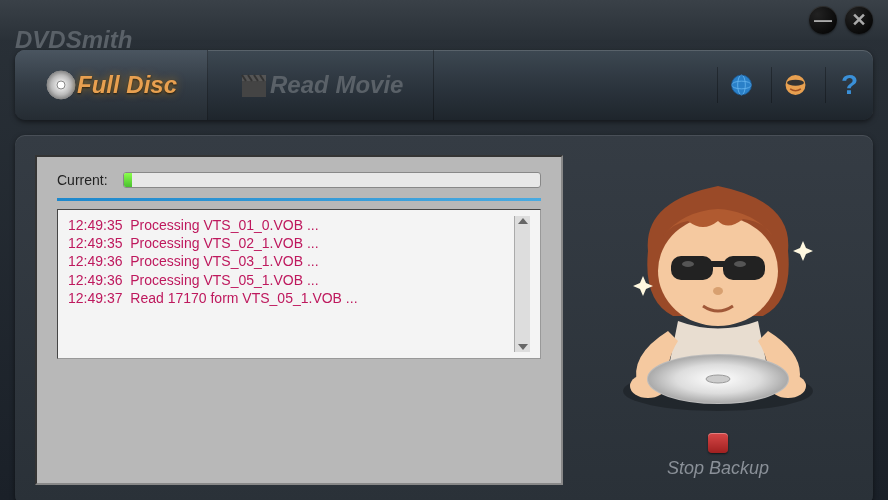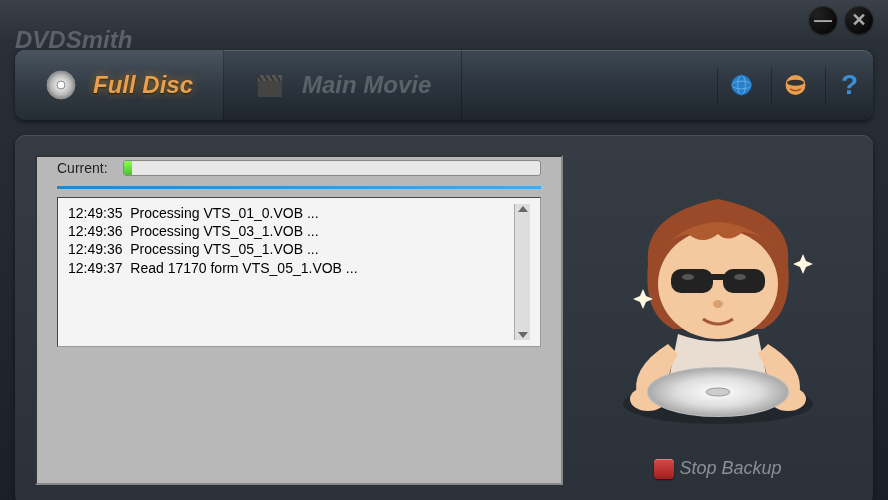--- a/index.html
+++ b/index.html
@@ -43,21 +43,21 @@
   background: linear-gradient(to bottom, #3d4852 0%, #2c353e 50%, #1e252c 100%);
   box-shadow: inset 0 1px 0 rgba(255,255,255,0.15), 0 2px 5px rgba(0,0,0,0.5);
   display: flex;
   align-items: center;
   padding: 0 12px 0 0;
 }
 .tab {
   height: 100%;
   display: flex;
   align-items: center;
-  gap: 16px;
+  gap: 0;
   padding: 0 30px;
   font-size: 24px;
   font-style: italic;
   font-weight: bold;
   cursor: pointer;
   border-right: 1px solid rgba(0,0,0,0.3);
 }
 .tab.active {
   background: linear-gradient(to bottom, #4a5560 0%, #333c45 50%, #252c33 100%);
   border-top-left-radius: 10px;
@@ -82,21 +82,21 @@
   box-shadow: inset 0 1px 0 rgba(255,255,255,0.1), 0 2px 5px rgba(0,0,0,0.5);
   padding: 20px;
   display: flex;
   gap: 20px;
   height: 370px;
 }
 .progress-panel {
   background: #b8b8b8;
   border: 2px inset #888;
   flex: 1;
-  padding: 3px 20px;
+  padding: 15px 20px;
   font-size: 14px;
   color: #222;
 }
 .progress-row { display: flex; align-items: center; margin-bottom: 10px; gap: 8px; }
 .progress-label { width: 58px; }
 .progress-bar {
   flex: 1; height: 16px;
   background: #e8e8e8;
   border: 1px solid #888;
   border-radius: 3px;
@@ -116,21 +116,21 @@
 }
 .log {
   background: #f4f4f4;
   border: 1px inset #999;
   height: 150px;
   padding: 6px 10px;
   overflow-y: auto;
   display: flex;
   justify-content: space-between;
 }
-.log-lines { font-size: 14px; color: #000000; }
+.log-lines { font-size: 14px; color: #be185d; }
 .log-line { white-space: pre; line-height: 1.3; }
 .log-scroll { width: 16px; background: #ddd; border-left:1px solid #aaa; position: relative; }
 .log-scroll::before, .log-scroll::after {
   content:''; position:absolute; left:3px; width:0;height:0;
   border-left:5px solid transparent; border-right:5px solid transparent;
 }
 .log-scroll::before { top:2px; border-bottom:6px solid #666; }
 .log-scroll::after { bottom:2px; border-top:6px solid #666; }
 .right-panel {
   width: 270px;
@@ -140,20 +140,21 @@
   justify-content: space-between;
 }
 .mascot { flex:1; display:flex; align-items:center; justify-content:center; }
 .stop-btn {
   display: flex; align-items: center; gap: 5px;
   color: #8a9098;
   font-style: italic;
   font-size: 18px;
   cursor: pointer;
   padding: 6px 0;
+  flex-direction: column;
 }
 .stop-square {
   width: 20px; height: 20px;
   background: linear-gradient(to bottom, #d84848, #a02020);
   border-radius: 4px;
   box-shadow: inset 0 1px 0 rgba(255,255,255,0.3), 0 1px 2px rgba(0,0,0,0.6);
 }
 .disc-icon-sm, .clap-icon { width:32px; height:32px; }
 </style>
 </head>
@@ -186,21 +187,21 @@
     <span>Full Disc</span>
   </div>
   <div class="tab inactive">
     <span class="clap-icon">
       <svg viewBox="0 0 32 32">
           <rect x="4" y="12" width="24" height="16" fill="#444"></rect>
           <rect x="4" y="6" width="24" height="6" fill="#555"></rect>
           <path d="M4 6 L8 12 M10 6 L14 12 M16 6 L20 12 M22 6 L26 12" stroke="#333" stroke-width="2"></path>
         </svg>
     </span>
-    <span>Main Movie</span>
+    <span>Read Movie</span>
   </div>
   <div class="spacer"></div>
   <div class="tool-icons">
     <div class="tool-icon">
       <svg width="30" height="30" viewBox="0 0 30 30">
           <circle cx="15" cy="15" r="13" fill="#2a80c8"></circle>
           <ellipse cx="15" cy="15" rx="13" ry="5" fill="none" stroke="#6ab8f0" stroke-width="1"></ellipse>
           <ellipse cx="15" cy="15" rx="5" ry="13" fill="none" stroke="#6ab8f0" stroke-width="1"></ellipse>
           <circle cx="15" cy="15" r="13" fill="none" stroke="#1a5a98" stroke-width="1"></circle>
         </svg>
@@ -223,20 +224,21 @@
     <div class="progress-row">
       <div class="progress-label">Current:</div>
       <div class="progress-bar">
         <div class="progress-fill"></div>
       </div>
     </div>
     <div class="divider"></div>
     <div class="log">
       <div class="log-lines">
           <div class="log-line">12:49:35  Processing VTS_01_0.VOB ...</div>
+          <div class="log-line">12:49:35  Processing VTS_02_1.VOB ...</div>
           <div class="log-line">12:49:36  Processing VTS_03_1.VOB ...</div>
           <div class="log-line">12:49:36  Processing VTS_05_1.VOB ...</div>
           <div class="log-line">12:49:37  Read 17170 form VTS_05_1.VOB ...</div>
         </div>
       <div class="log-scroll"></div>
     </div>
   </div>
   <div class="right-panel">
     <div class="mascot">
       <svg width="250" height="260" viewBox="0 0 250 260">

